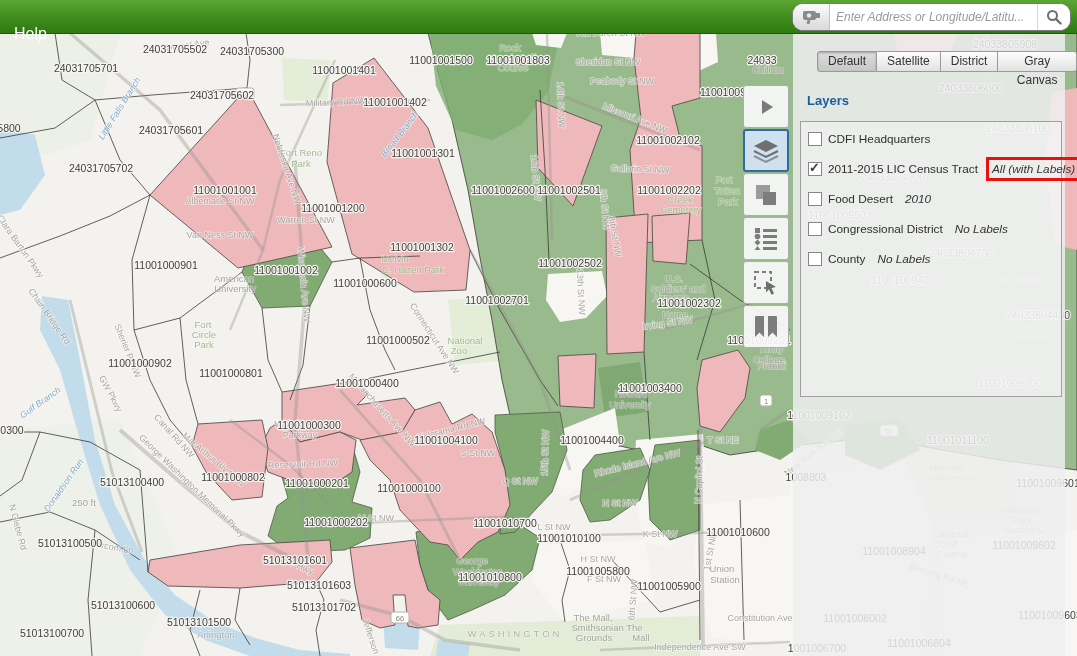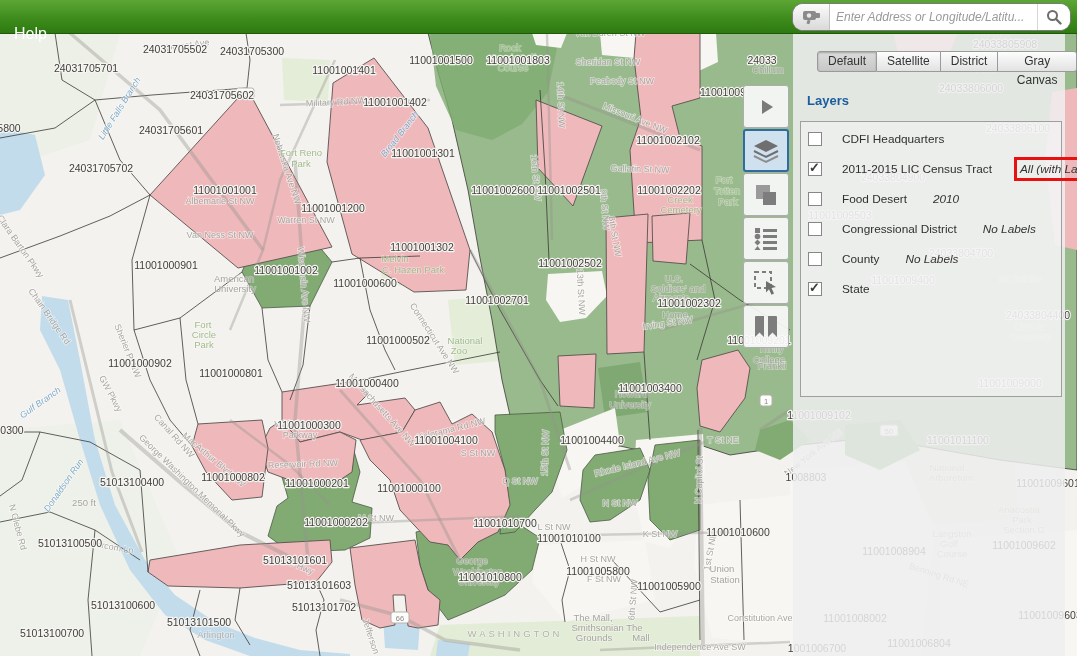--- a/index.html
+++ b/index.html
@@ -39,21 +39,21 @@
   #toolbar{position:absolute;left:743px;top:85px;width:46px;z-index:30;}
   .tool{width:44px;height:41px;margin-bottom:1px;background:rgba(248,248,248,.92);border:1px solid #ad ad;
     border:1px solid #adadad;border-radius:3px;display:flex;align-items:center;justify-content:center;cursor:pointer;}
   .tool.selected{border:2px solid #2f6b9e;background:#cfe0ef;width:42px;height:39px;}
   
   #panel{position:absolute;left:793px;top:33px;width:272px;height:623px;z-index:20;
     background:rgba(238,239,240,.85);text-align:center;}
   #panel-title{position:absolute;left:14px;top:60px;font-size:13px;font-weight:bold;color:#1a5c9e;}
   #layerlist{position:absolute;left:7px;top:88px;width:260px;height:272px;border:1px solid #9f9f9f;
     background:rgba(252,252,252,.35);padding:2px 0 0 0;overflow:visible;}
-  .lrow{height:30px;display:flex;align-items:center;gap:20px;padding-left:7px;font-size:11.8px;color:#2f2f2f;white-space:nowrap;}
+  .lrow{height:30px;display:flex;align-items:center;gap:6px;padding-left:7px;font-size:11.8px;color:#2f2f2f;white-space:nowrap;}
   .lrow.hl{outline:3px solid #e8110f;outline-offset:-2px;}
   .cb{width:12px;height:12px;min-width:12px;background:#fff;border:1px solid #878787;position:relative;cursor:pointer;}
   .cb.checked::after{content:"✓";position:absolute;top:-3px;left:0px;font-size:13px;font-weight:bold;color:#3c3c3c;}
   .ann{font-style:italic;color:#333;margin-left:6px;}
   .ann.hl{outline:3px solid #e8110f;outline-offset:1px;padding:1px 2px;}
 </style>
 </head>
 <body>
 
 <svg id="map" width="1077" height="656" viewBox="0 0 1077 656">
@@ -474,18 +474,14 @@
       <div class="lrow">
         <span class="cb"></span>
         <span>Congressional District</span>
         <span class="ann">No Labels</span>
       </div>
       <div class="lrow">
         <span class="cb"></span>
         <span>County</span>
         <span class="ann">No Labels</span>
       </div>
-      <div class="lrow">
-        <span class="cb checked"></span>
-        <span>State</span>
-      </div>
     </div>
 </div>
 
 </body></html>

